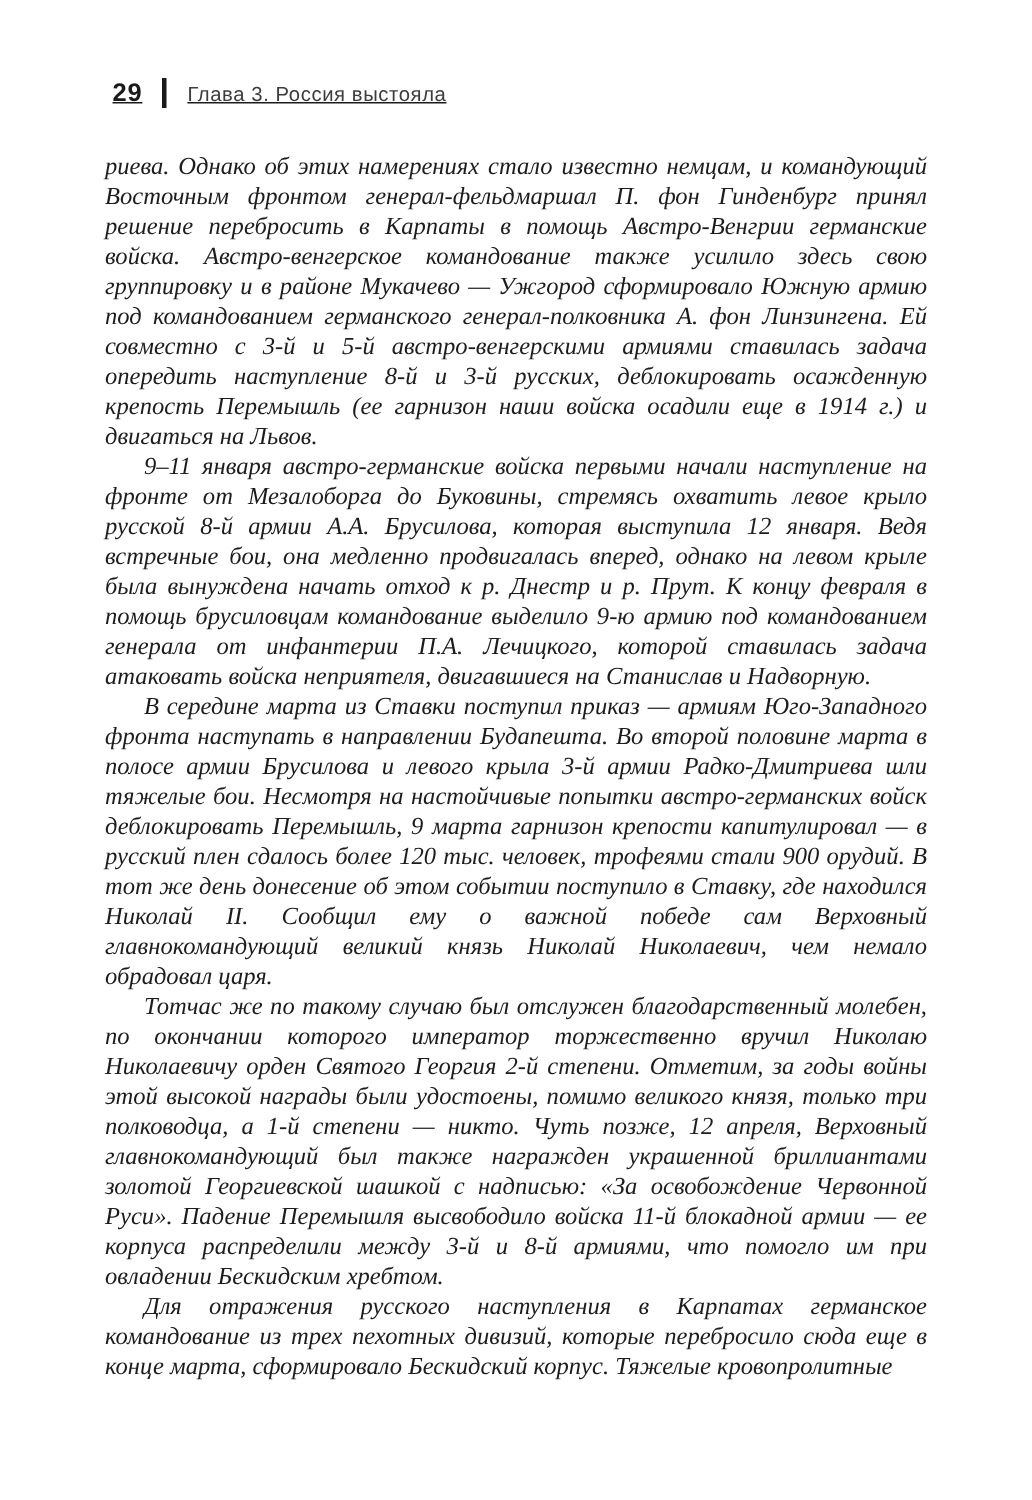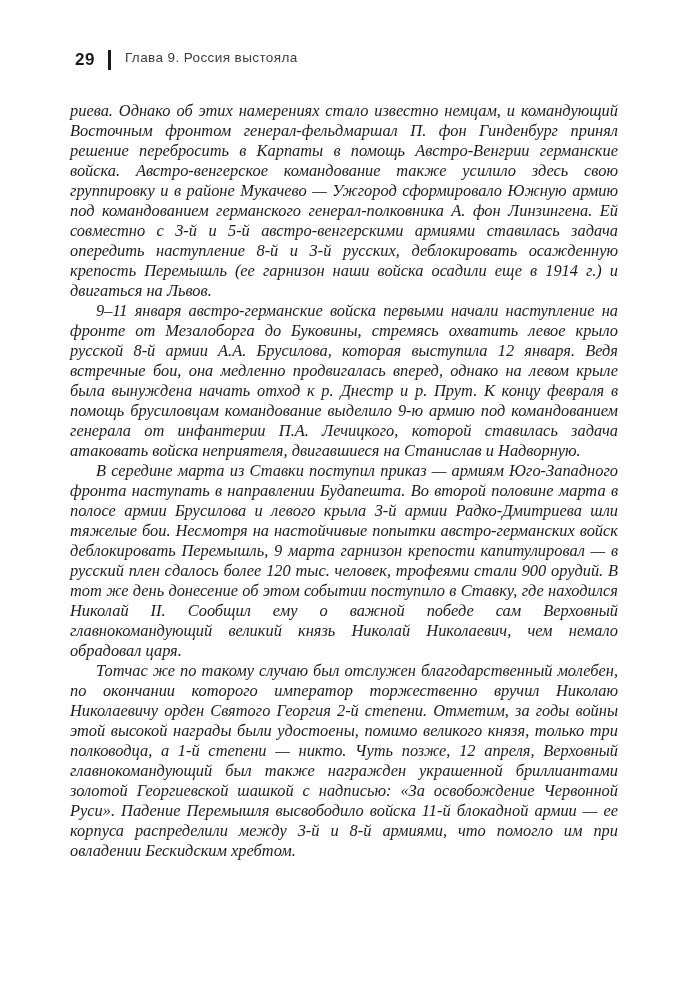--- a/index.html
+++ b/index.html
@@ -14,23 +14,24 @@
     background: #ffffff;
     overflow: hidden;
     font-family: "Liberation Serif", serif;
     color: #1c1c1c;
   }
   .running-head {
     position: absolute;
     top: 50px;
     left: 75px;
     display: flex;
-    align-items: flex-start;
+    align-items: center;
     font-family: "Liberation Sans", sans-serif;
     height: 24px;
+    text-decoration: underline;
   }
   .page-number {
     font-size: 17px;
     font-weight: 700;
     color: #1a1a1a;
     letter-spacing: 0.5px;
   }
   .head-divider {
     display: inline-block;
     width: 3px;
@@ -66,23 +67,24 @@
   }
 </style>
 </head>
 <body>
 
 <div class="page">
 
   <div class="running-head">
     <span class="page-number">29</span>
     <span class="head-divider"></span>
-    <span class="chapter-title">Глава 9. Россия выстояла</span>
+    <span class="chapter-title">Глава 3. Россия выстояла</span>
   </div>
 
   <div class="text-block">
     <p class="no-indent">риева. Однако об этих намерениях стало известно немцам, и командующий Восточным фронтом генерал-фельдмаршал П. фон Гинденбург принял решение перебросить в Карпаты в помощь Австро-Венгрии германские войска. Австро-венгерское командование также усилило здесь свою группировку и в районе Мукачево — Ужгород сформировало Южную армию под командованием германского генерал-полковника А. фон Линзингена. Ей совместно с 3-й и 5-й австро-венгерскими армиями ставилась задача опередить наступление 8-й и 3-й русских, деблокировать осажденную крепость Перемышль (ее гарнизон наши войска осадили еще в 1914 г.) и двигаться на Львов.</p>
     <p>9–11 января австро-германские войска первыми начали наступление на фронте от Мезалоборга до Буковины, стремясь охватить левое крыло русской 8-й армии А.А. Брусилова, которая выступила 12 января. Ведя встречные бои, она медленно продвигалась вперед, однако на левом крыле была вынуждена начать отход к р. Днестр и р. Прут. К концу февраля в помощь брусиловцам командование выделило 9-ю армию под командованием генерала от инфантерии П.А. Лечицкого, которой ставилась задача атаковать войска неприятеля, двигавшиеся на Станислав и Надворную.</p>
     <p>В середине марта из Ставки поступил приказ — армиям Юго-Западного фронта наступать в направлении Будапешта. Во второй половине марта в полосе армии Брусилова и левого крыла 3-й армии Радко-Дмитриева шли тяжелые бои. Несмотря на настойчивые попытки австро-германских войск деблокировать Перемышль, 9 марта гарнизон крепости капитулировал — в русский плен сдалось более 120 тыс. человек, трофеями стали 900 орудий. В тот же день донесение об этом событии поступило в Ставку, где находился Николай II. Сообщил ему о важной победе сам Верховный главнокомандующий великий князь Николай Николаевич, чем немало обрадовал царя.</p>
     <p>Тотчас же по такому случаю был отслужен благодарственный молебен, по окончании которого император торжественно вручил Николаю Николаевичу орден Святого Георгия 2-й степени. Отметим, за годы войны этой высокой награды были удостоены, помимо великого князя, только три полководца, а 1-й степени — никто. Чуть позже, 12 апреля, Верховный главнокомандующий был также награжден украшенной бриллиантами золотой Георгиевской шашкой с надписью: «За освобождение Червонной Руси». Падение Перемышля высвободило войска 11-й блокадной армии — ее корпуса распределили между 3-й и 8-й армиями, что помогло им при овладении Бескидским хребтом.</p>
+    <p>Для отражения русского наступления в Карпатах германское командование из трех пехотных дивизий, которые перебросило сюда еще в конце марта, сформировало Бескидский корпус. Тяжелые кровопролитные</p>
   </div>
 
 </div>
 
 </body></html>

